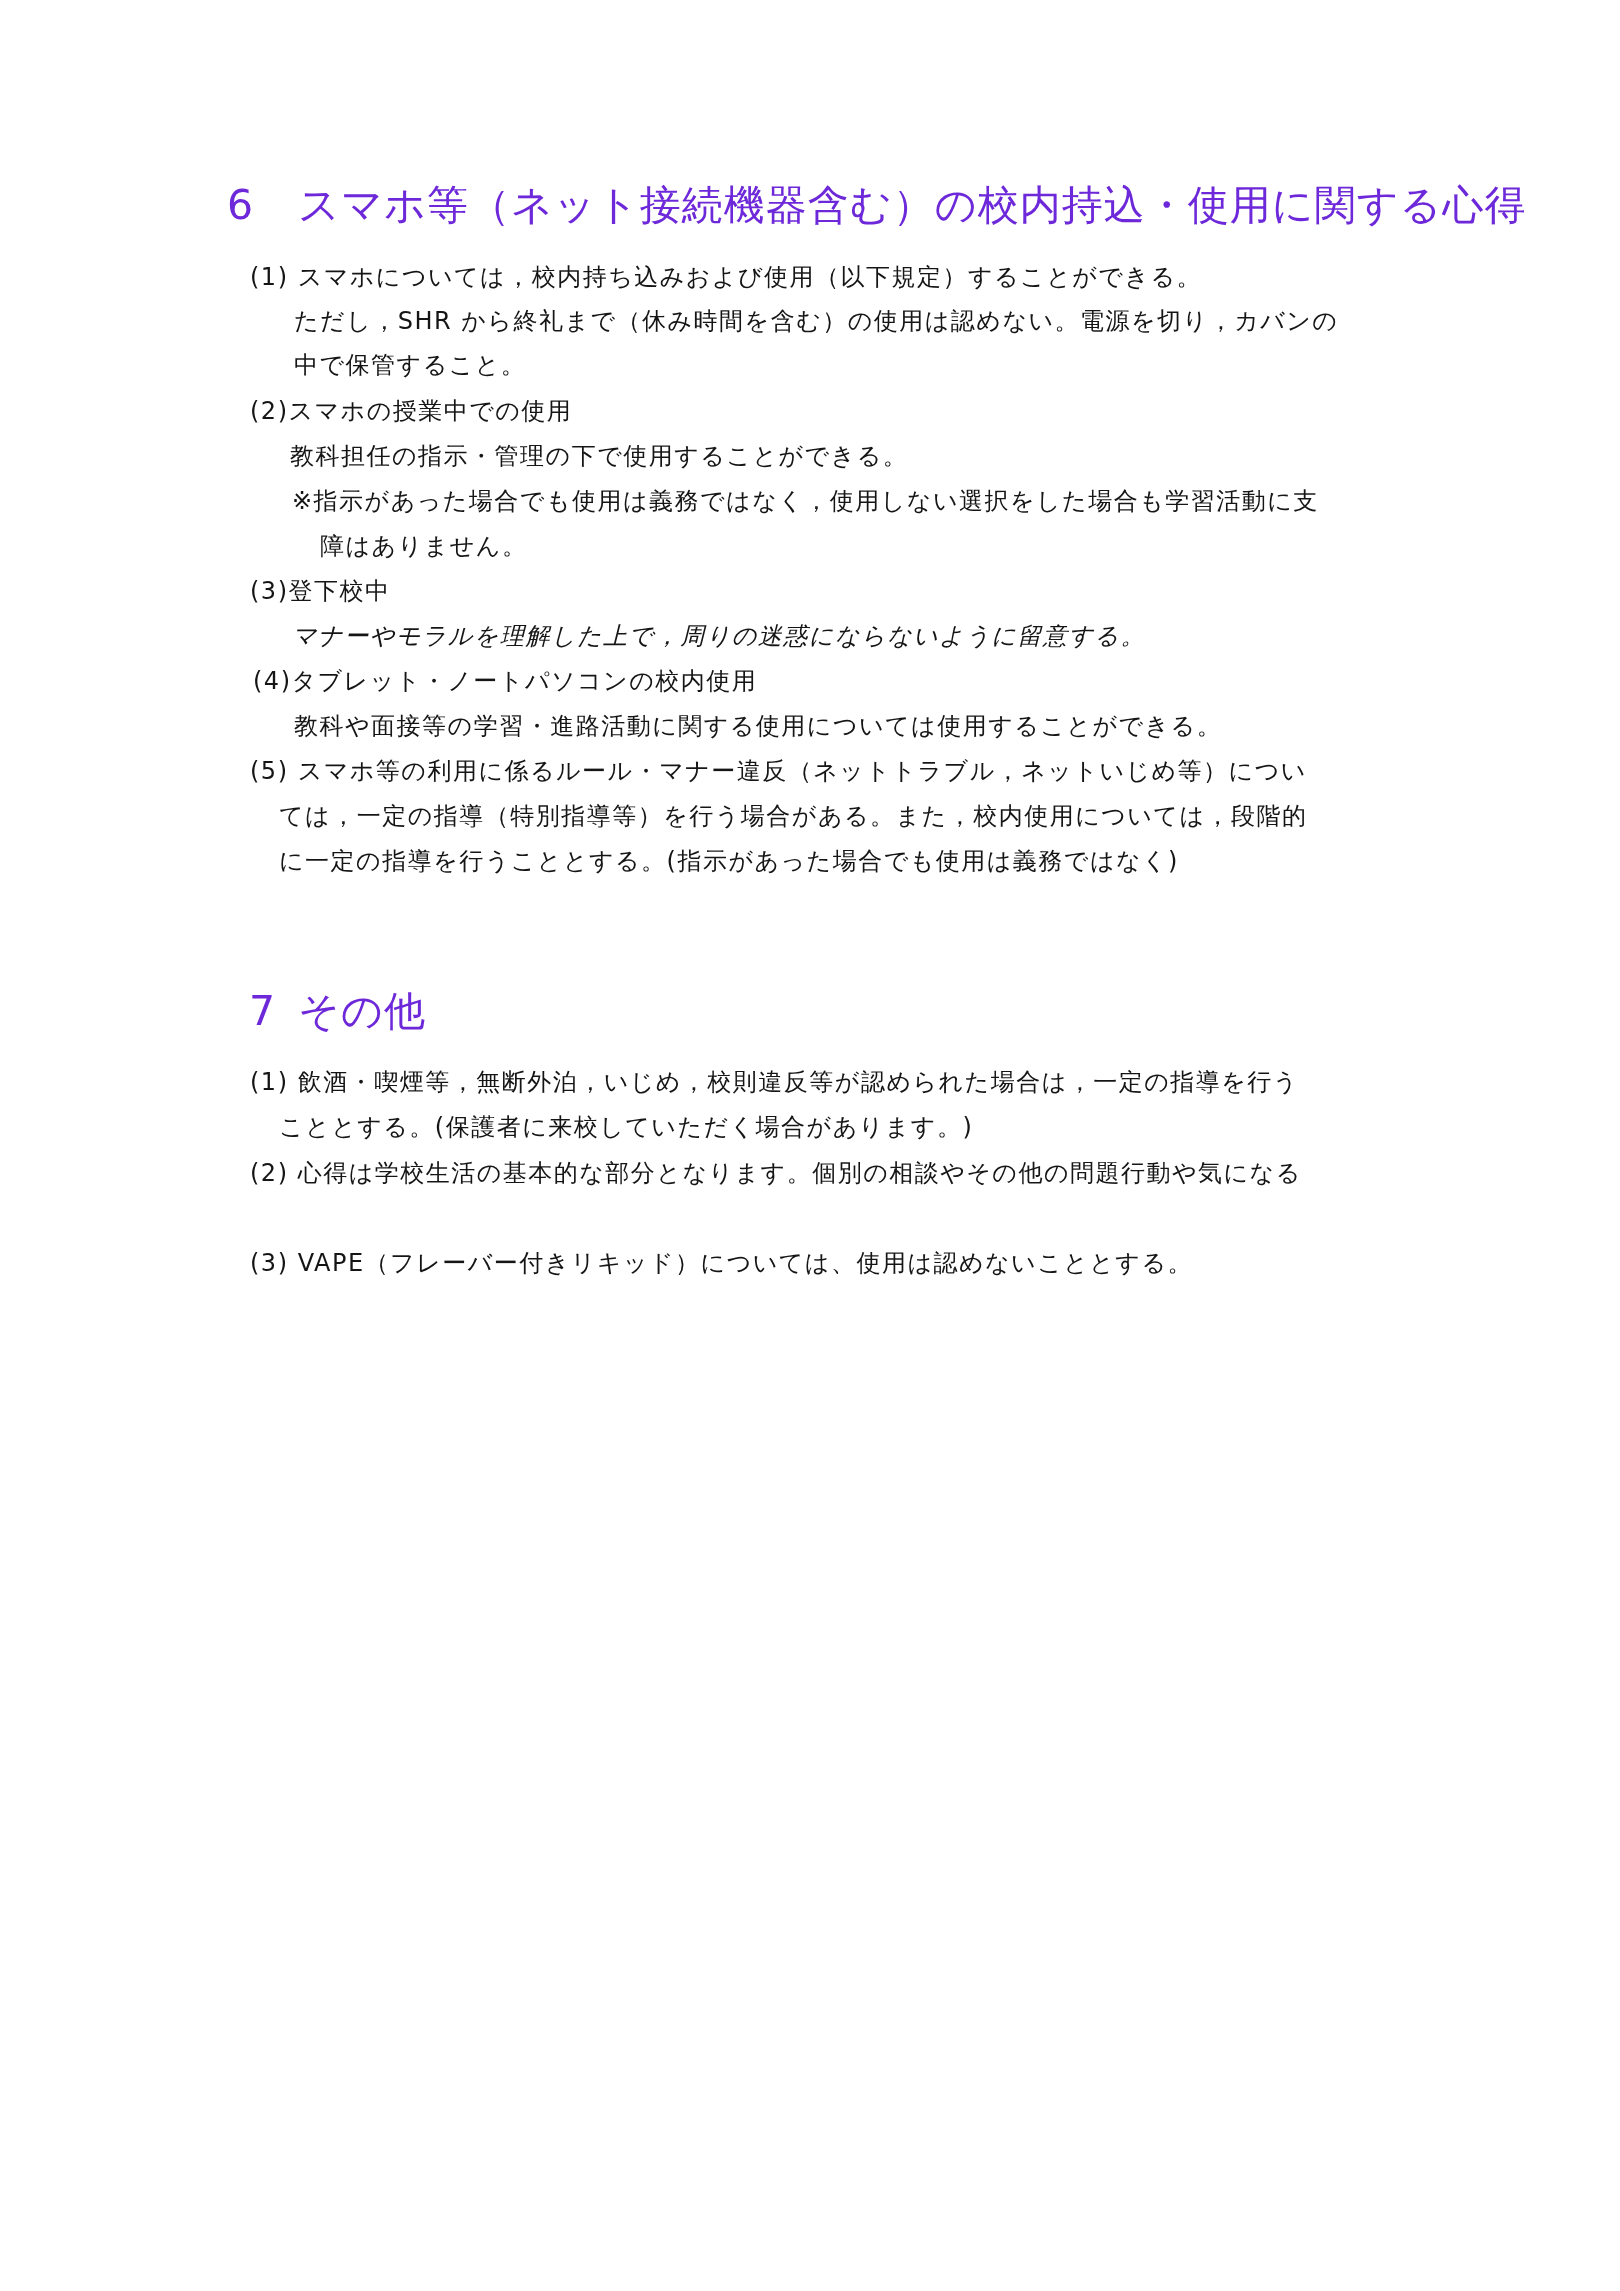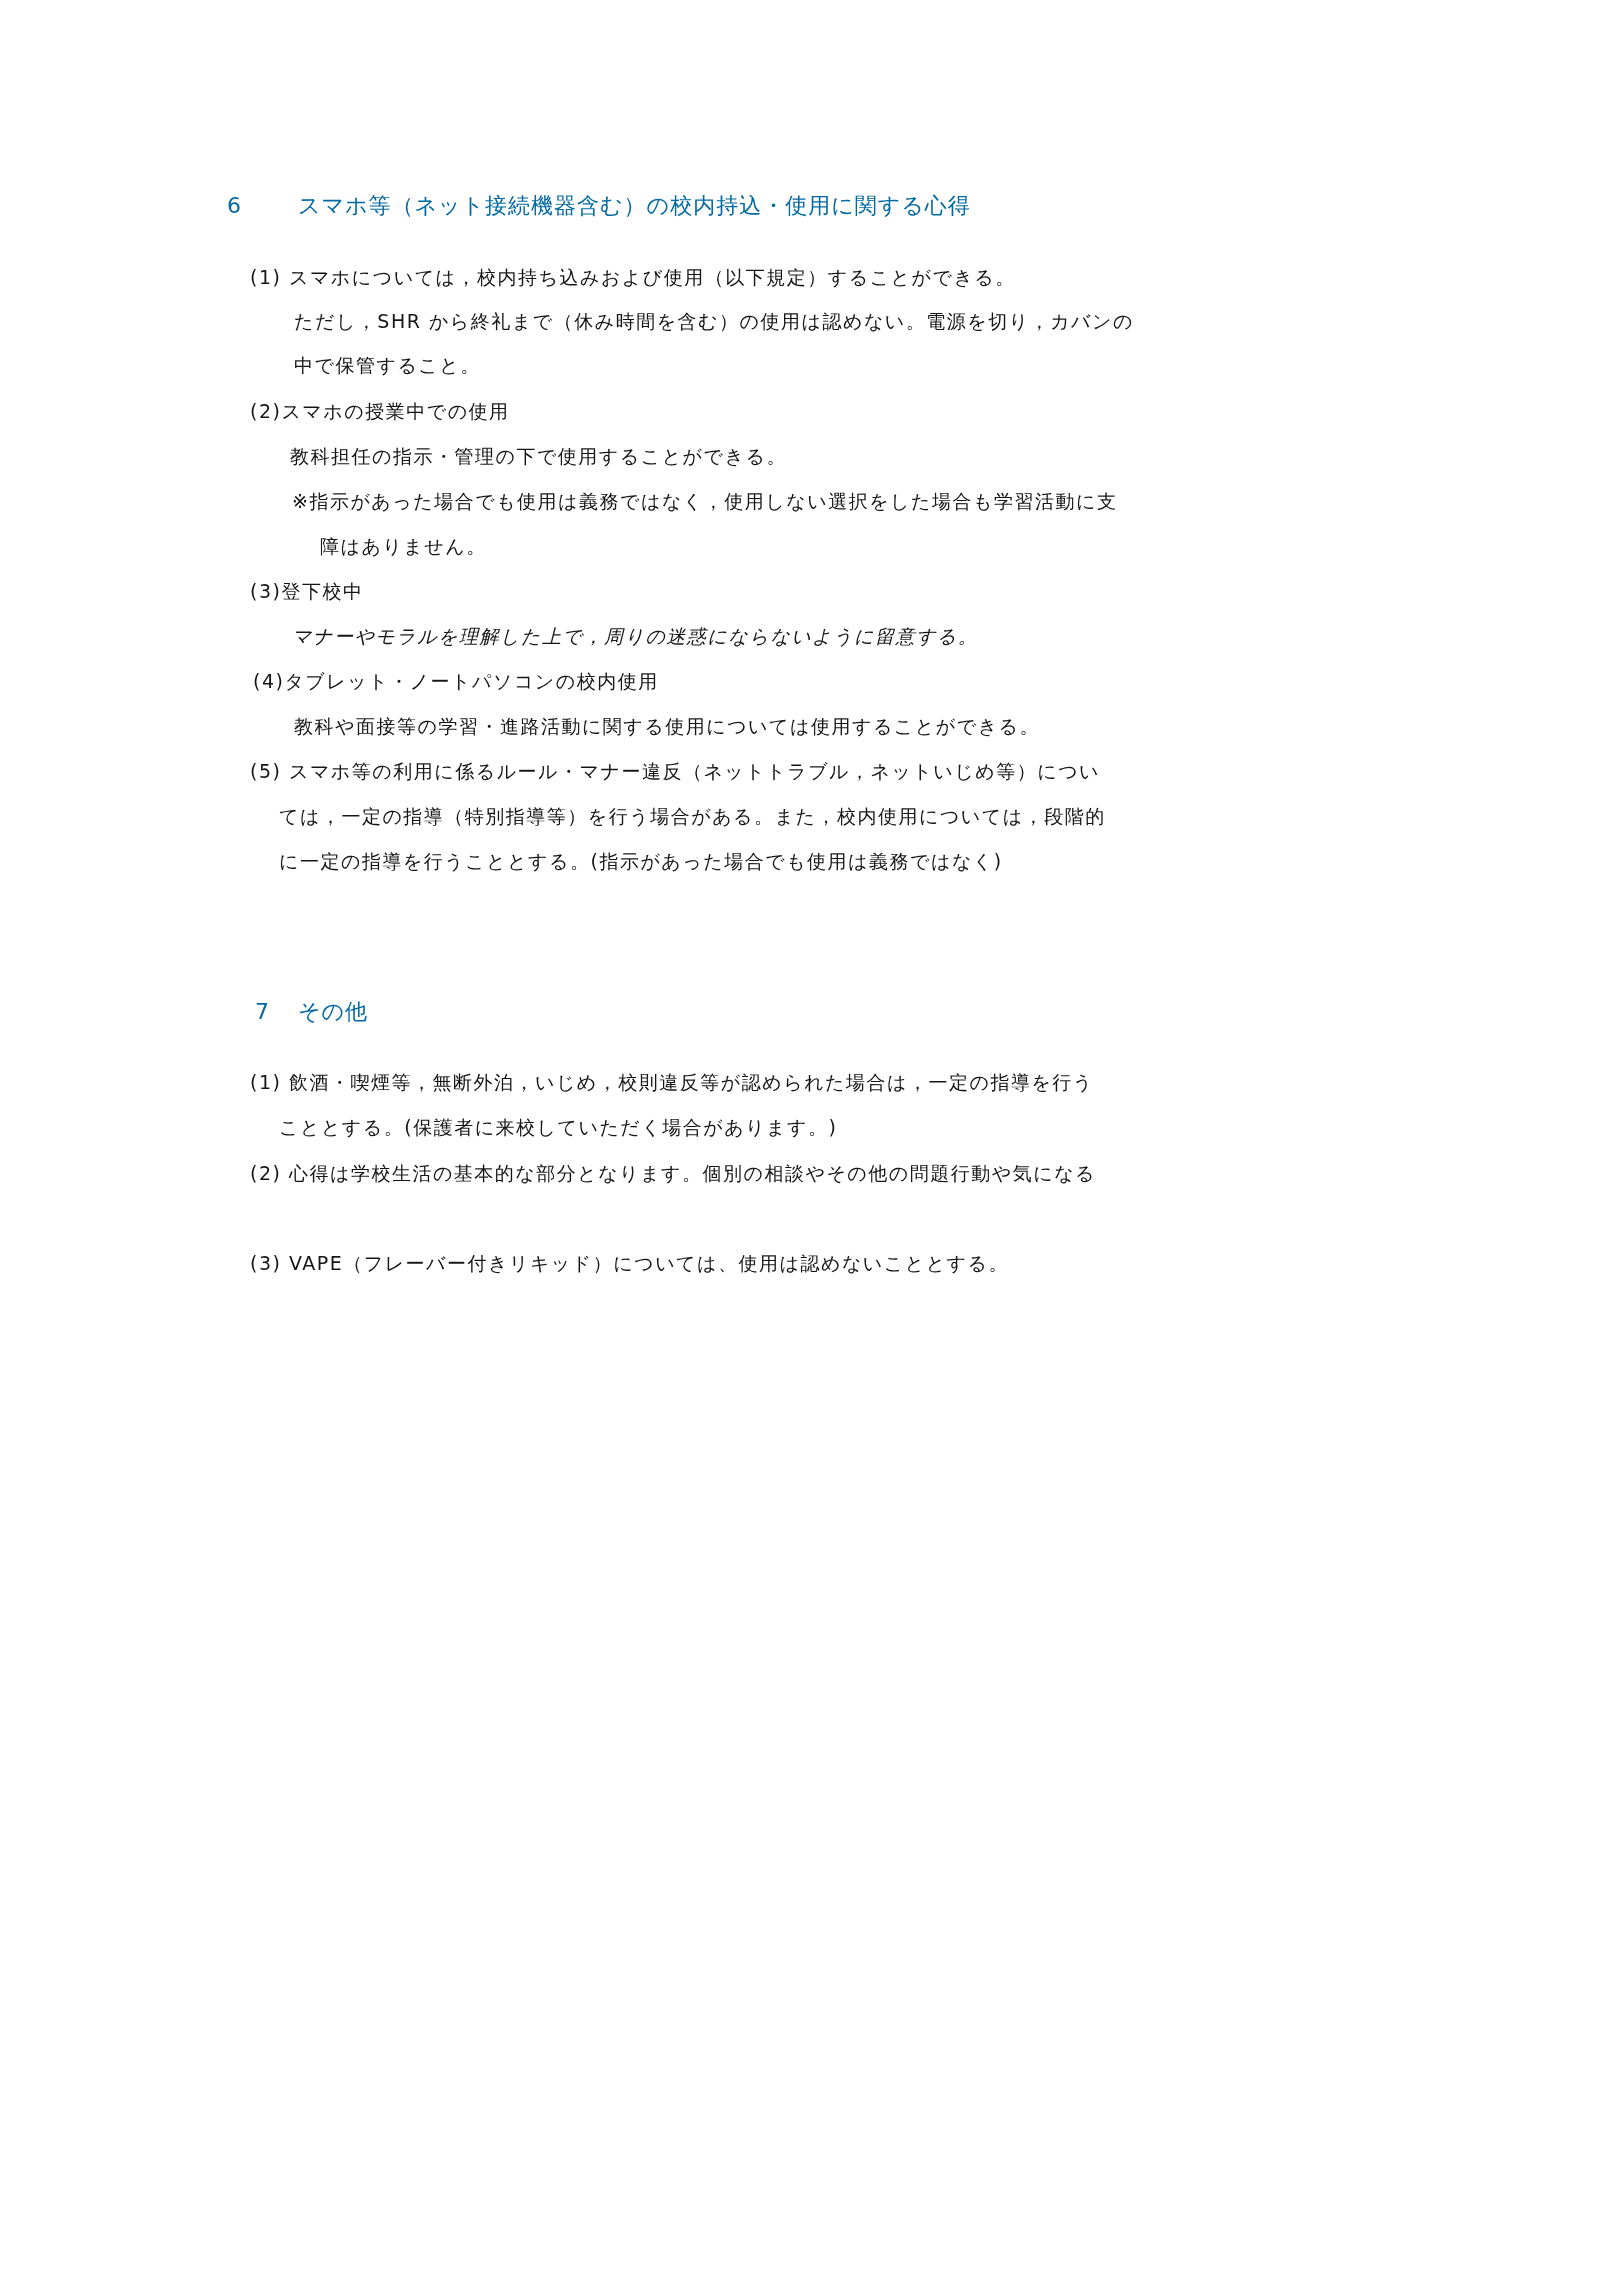--- a/index.html
+++ b/index.html
@@ -2,26 +2,26 @@
 <html><head>
 <meta charset="utf-8">
 <style>
   html, body { margin: 0; padding: 0; background: #ffffff; }
   body {
     width: 1620px; height: 2292px; position: relative; overflow: hidden;
     font-family: "DejaVu Sans", sans-serif; color: #111111;
   }
   .page { position: absolute; left: 0; top: 0; width: 1620px; height: 2292px; background: #fff; }
   .heading {
-    position: absolute; font-size: 22px; line-height: 39px; white-space: nowrap;
-    letter-spacing: 1px; color: #0369a1;
+    position: absolute; font-size: 41px; line-height: 39px; white-space: nowrap;
+    letter-spacing: 1px; color: #6d28d9;
   }
   .heading .num { display: inline-block; width: 71px; }
   .line {
-    position: absolute; font-size: 19px; line-height: 29px; white-space: nowrap;
+    position: absolute; font-size: 24px; line-height: 29px; white-space: nowrap;
     letter-spacing: 1.5px; color: #151515;
   }
 </style>
 </head>
 <body>
 
 <div class="page">
 
   <div class="heading" style="left:227px; top:186px;">
     <span class="num">6</span><span>スマホ等（ネット接続機器含む）の校内持込・使用に関する心得</span>

